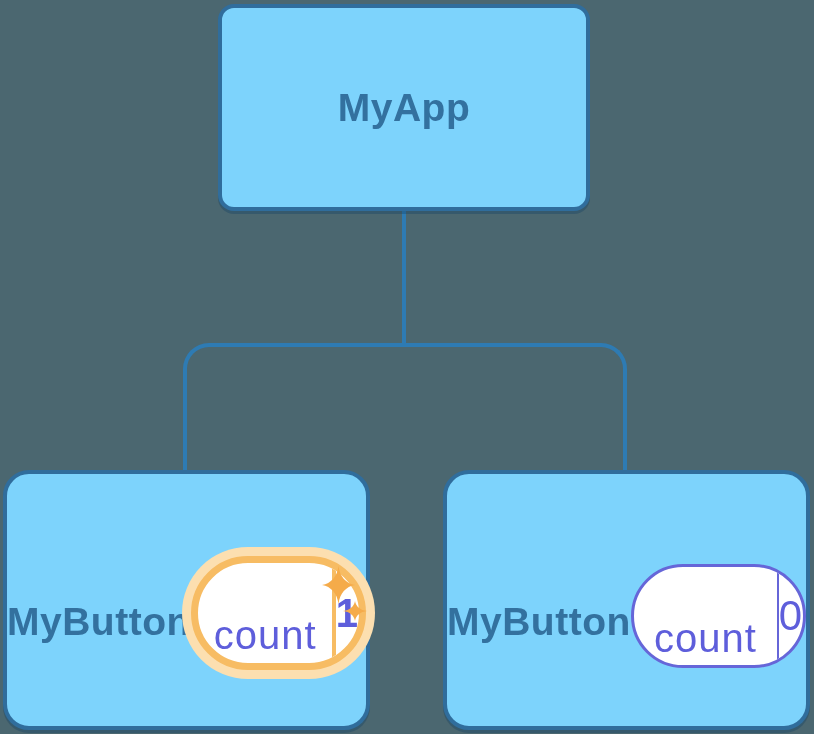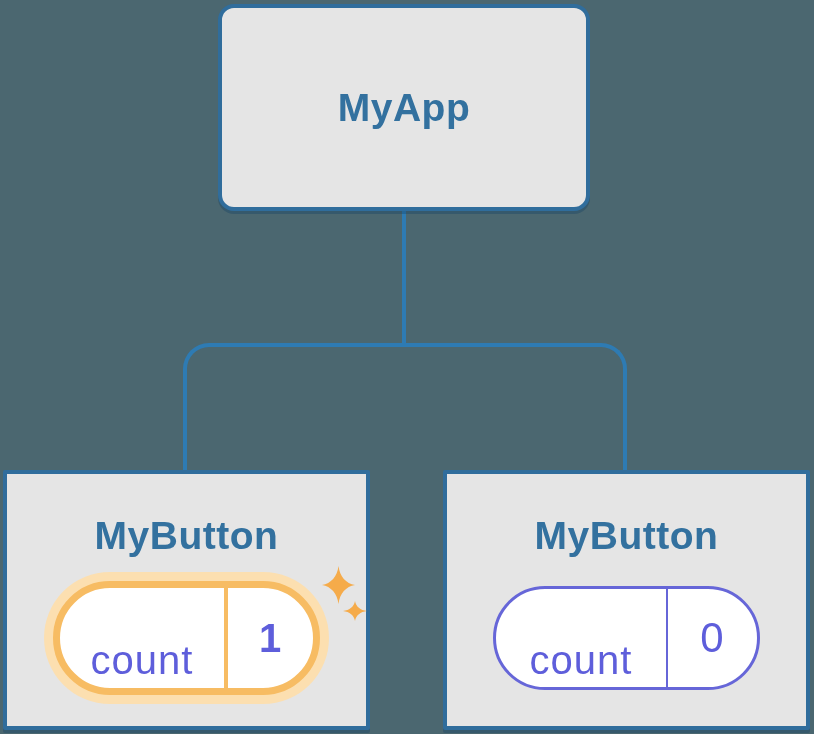--- a/index.html
+++ b/index.html
@@ -34,42 +34,42 @@
     height: 130px;
     border: 4px solid #2e7bb3;
     border-bottom: none;
     border-radius: 26px 26px 0 0;
     box-sizing: border-box;
   }
 
   
   .node {
     position: absolute;
-    background: #e5e5e5;
+    background: #7dd3fc;
     border: 4px solid #306d9c;
     box-sizing: border-box;
     box-shadow: 0 3px 0 rgba(16, 62, 99, 0.35);
   }
   .node-root {
     left: 218px;
     top: 4px;
     width: 372px;
     height: 207px;
     border-radius: 16px;
     display: flex;
     align-items: center;
     justify-content: center;
   }
   .node-child {
     top: 470px;
     width: 367px;
     height: 260px;
-    border-radius: 2px;
+    border-radius: 26px;
     display: flex;
-    flex-direction: column;
+    flex-direction: row;
     align-items: center;
   }
   .node-child-left  { left: 3px; }
   .node-child-right { left: 443px; }
 
   .node-label {
     color: #33719f;
     font-size: 39px;
     font-weight: 600;
     letter-spacing: 0.5px;

